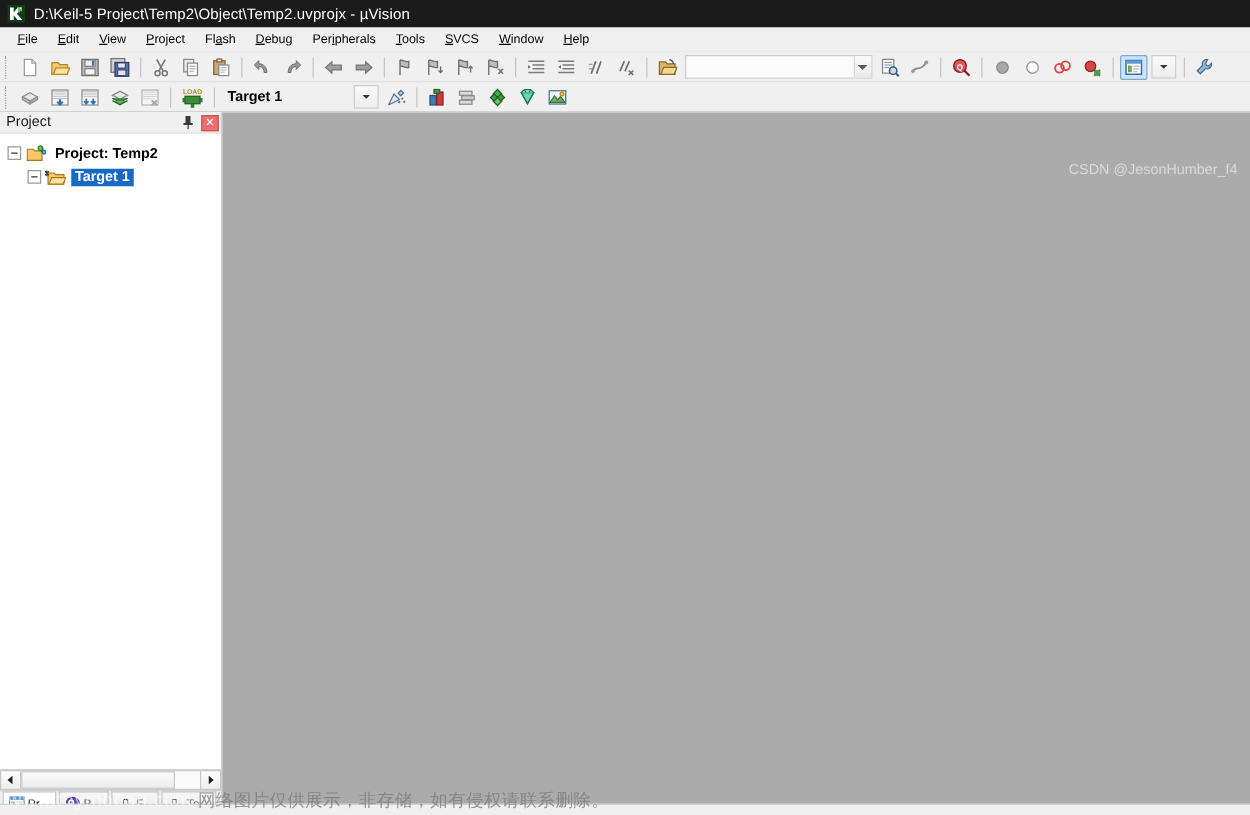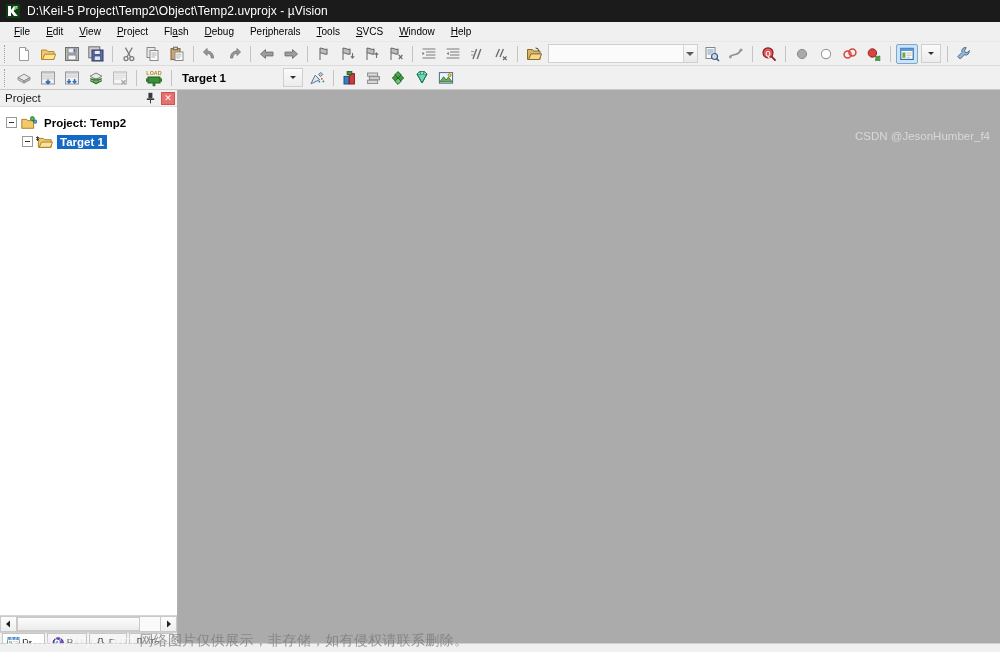--- a/index.html
+++ b/index.html
@@ -821,17 +821,17 @@
     </div>
 
     <div class="editor-area">
       <div class="csdn-watermark">CSDN @JesonHumber_f4</div>
     </div>
   </div>
 
   <div class="bottombar"></div>
 
   <div class="toymoban">
-    <span>www.uvprojx.com</span>
+    <span>www.toymoban.com</span>
     <span class="cn">网络图片仅供展示，非存储，如有侵权请联系删除。</span>
   </div>
 
 </div>
 
 </body></html>

